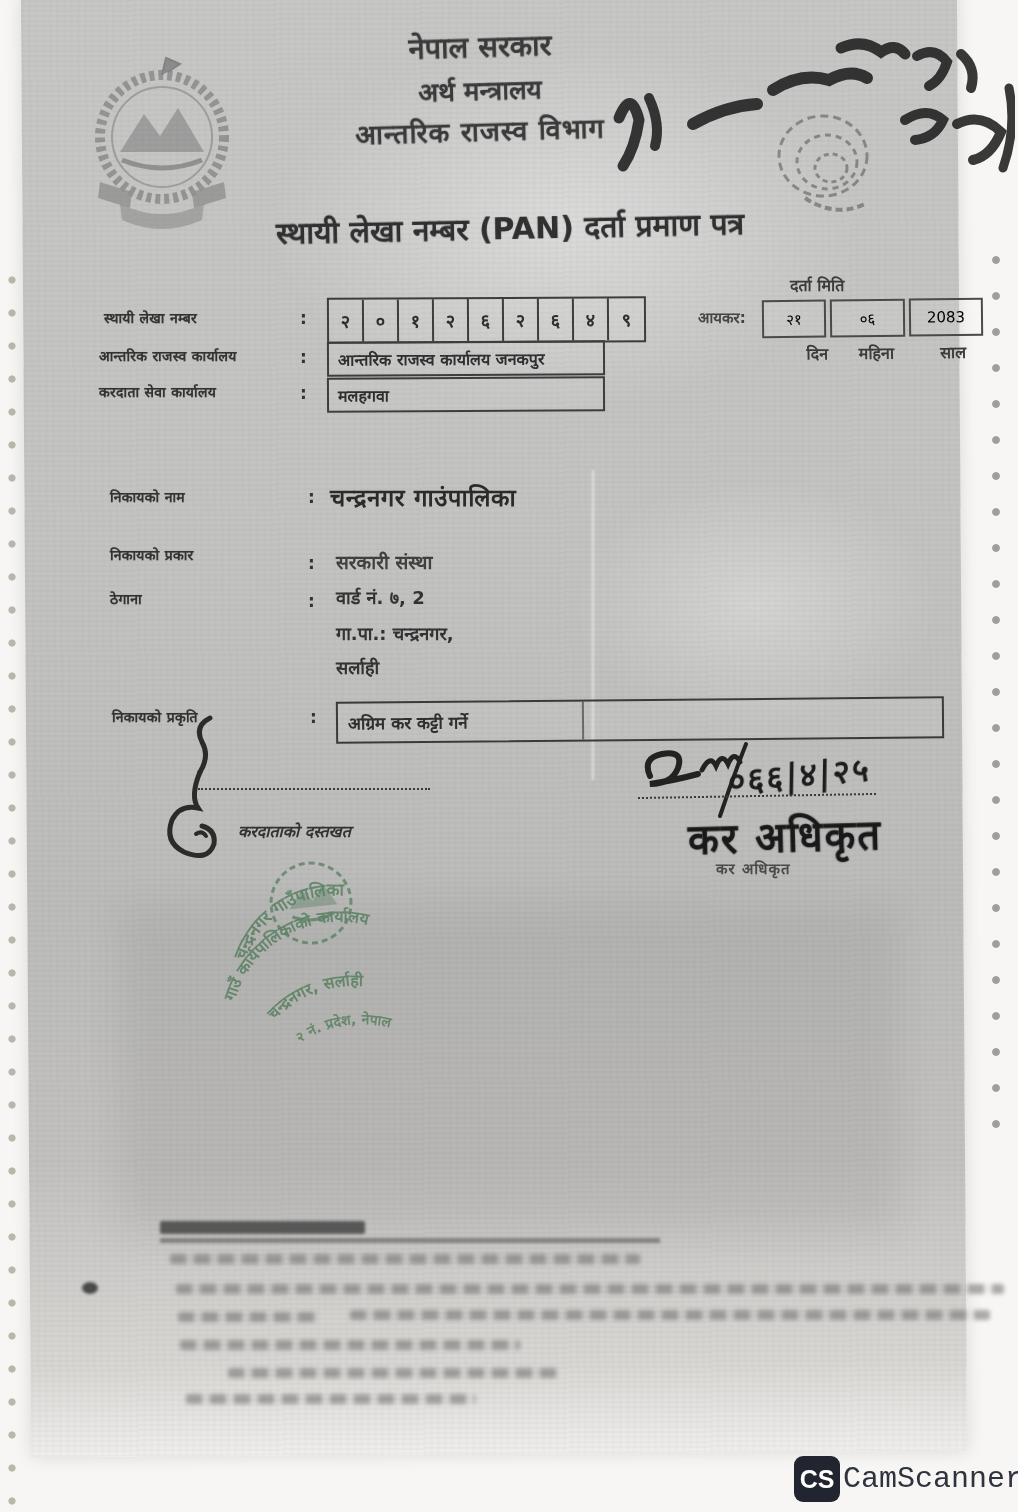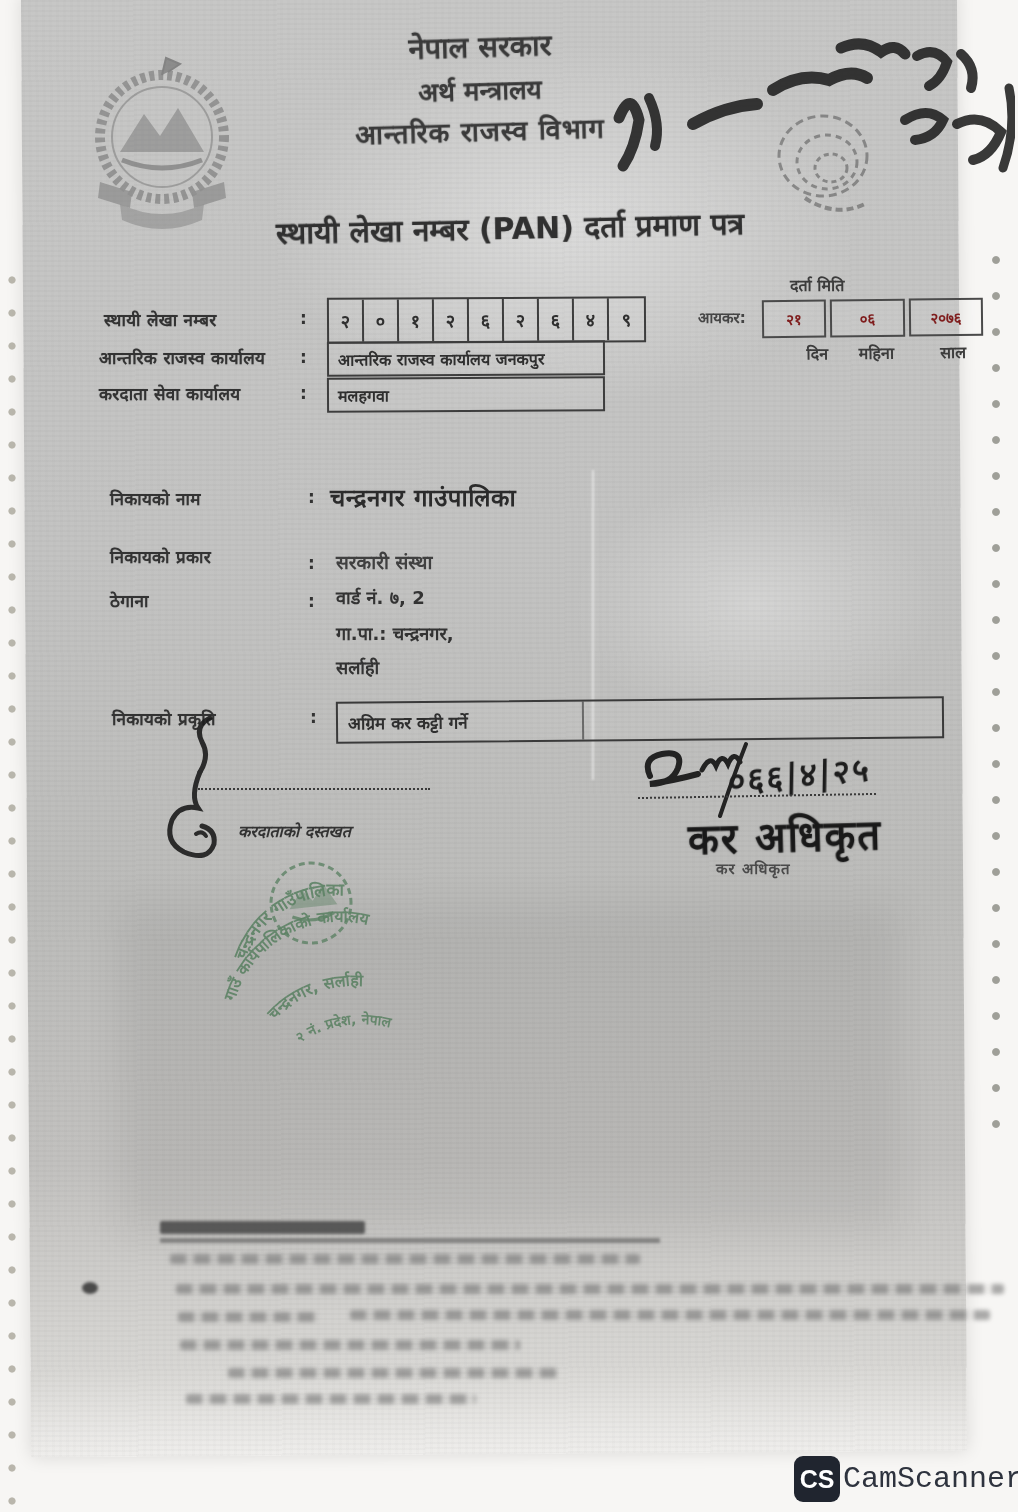--- a/index.html
+++ b/index.html
@@ -38,41 +38,41 @@
   .tear{ position:absolute; width:16px; pointer-events:none; }
   .tear-left{ left:4px; top:270px; height:1240px;
     background-image:radial-gradient(circle 4px at 8px 10px, #a9a69a 0 3.2px, transparent 4px);
     background-size:16px 33px; background-repeat:repeat-y; opacity:.8; }
   .tear-right{ left:988px; top:250px; height:880px;
     background-image:radial-gradient(circle 4px at 8px 10px, #8f9088 0 3.4px, transparent 4.4px);
     background-size:16px 36px; background-repeat:repeat-y; opacity:.85; }
 
   
   .dv { font-family:"DejaVu Sans", sans-serif; color:#2c2c2c; }
-  .label { font-size:17px; font-weight:bold; letter-spacing:.3px; color:#333; text-shadow:0 0 1px rgba(0,0,0,.25); }
+  .label { font-size:14px; font-weight:bold; letter-spacing:.3px; color:#333; text-shadow:0 0 1px rgba(0,0,0,.25); }
   .colon { position:absolute; font-size:17px; font-weight:bold; color:#333; }
   .abs { position:absolute; }
 
   
   .gov-line { position:absolute; left:260px; width:440px; text-align:center;
     font-weight:bold; color:#3a3a3a; text-shadow:0 0 1.2px rgba(0,0,0,.3);
     transform:rotate(-1.6deg); filter:blur(.2px); }
   .gov-1{ top:26px; font-size:29px; }
   .gov-2{ top:72px; font-size:26px; }
   .gov-3{ top:112px; font-size:27px; letter-spacing:1px;}
   .doc-title{ position:absolute; left:220px; top:207px; width:580px; text-align:center;
     font-size:30px; font-weight:bold; color:#303030; transform:rotate(-1.2deg);
     text-shadow:0 0 1px rgba(0,0,0,.35); filter:blur(.15px); }
 
   
   .date-header{ position:absolute; left:790px; top:274px; font-size:16px; font-weight:bold; color:#3c3c3c; }
   .tax-label{ position:absolute; left:698px; top:307px; font-size:15px; font-weight:bold; color:#454545; }
   .date-boxes{ position:absolute; left:762px; top:299px; display:flex; gap:4px; transform:rotate(-.6deg); }
   .date-box{ border:2px solid #4a4a4a; height:38px; display:flex; align-items:center; justify-content:center;
-    font-size:15px; font-weight:bold; color:#7f1d1d; background:rgba(255,255,255,.08); }
+    font-size:15px; font-weight:normal; color:#000000; background:rgba(255,255,255,.08); }
   .db-day{ width:64px; } .db-month{ width:75px; } .db-year{ width:74px; }
   .date-sub{ position:absolute; left:762px; top:342px; width:204px; display:flex; transform:rotate(-.6deg); }
   .date-sub span{ font-size:16px; font-weight:bold; color:#3c3c3c; text-align:right; }
   .ds-day{ width:66px; } .ds-month{ width:66px; } .ds-year{ width:72px; }
 
   
   .row-label-1{ left:104px; top:308px; } .row-label-2{ left:99px; top:346px; } .row-label-3{ left:99px; top:382px; }
   .pan-grid{ position:absolute; left:327px; top:297px; display:flex; border:2.5px solid #3d3d3d;
     transform:rotate(-.3deg); background:rgba(255,255,255,.06); }
   .pan-cell{ width:35px; height:42px; border-right:2px solid #3d3d3d; display:flex; align-items:center;
@@ -178,21 +178,21 @@
     </g>
   </svg>
 
   <div class="doc-title">स्थायी लेखा नम्बर (PAN) दर्ता प्रमाण पत्र</div>
 
   <div class="date-header">दर्ता मिति</div>
   <div class="tax-label">आयकर:</div>
   <div class="date-boxes">
     <div class="date-box db-day">२१</div>
     <div class="date-box db-month">०६</div>
-    <div class="date-box db-year">२०७६</div>
+    <div class="date-box db-year">2083</div>
   </div>
   <div class="date-sub">
     <span class="ds-day">दिन</span>
     <span class="ds-month">महिना</span>
     <span class="ds-year">साल</span>
   </div>
 
   <div class="abs label row-label-1">स्थायी लेखा नम्बर</div>
   <div class="colon" style="left:300px; top:308px;">:</div>
   <div class="pan-grid">

